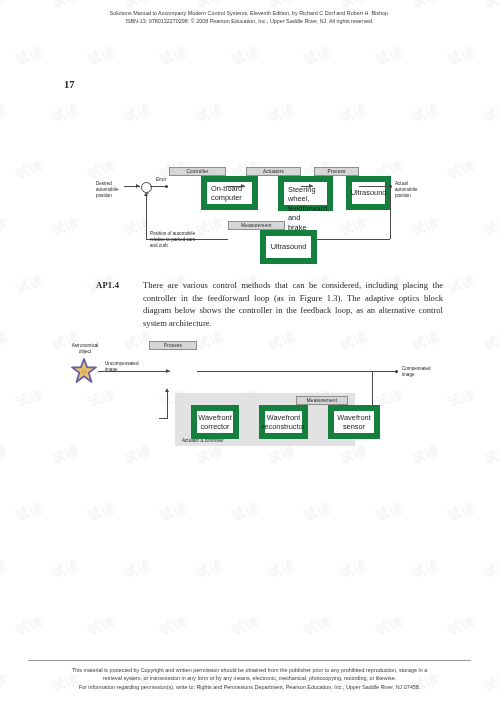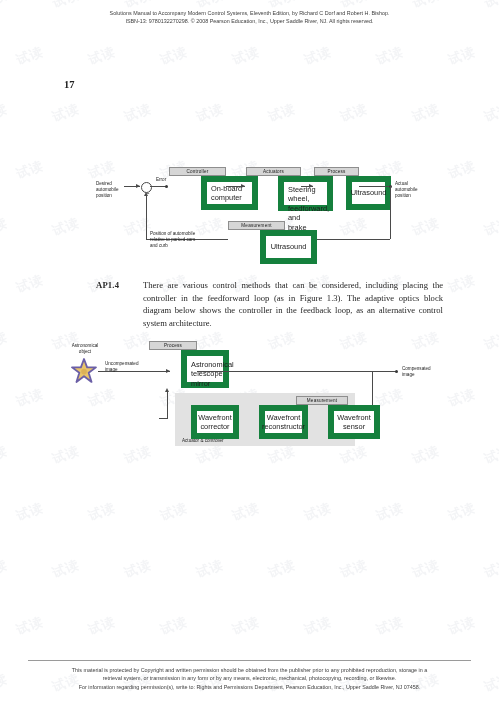--- a/index.html
+++ b/index.html
@@ -413,23 +413,20 @@
       </div>
       <div class="lbl" style="left:64px; top:343px; width:42px; text-align:center;">Astronomical
 object</div>
 
       <div class="ln-h" style="left:98px; top:371px; width:72px;"></div>
       <div class="arrow-r" style="left:166px; top:368.5px;"></div>
       <div class="lbl" style="left:105px; top:361px; width:55px;">Uncompensated
 image</div>
 
       <div class="blk-cap" style="left:149px; top:341px; width:48px; height:9px;">Process</div>
-      <div class="blk" style="left:149px; top:350px; width:48px; height:38px; white-space:pre-line; align-items:flex-start; padding-top:4px;">Astronomical
-telescope
-mirror</div>
 
       <div class="ln-h" style="left:197px; top:371px; width:200px;"></div>
       <div class="dot" style="left:395px; top:370px;"></div>
       <div class="lbl" style="left:402px; top:366px; width:48px;">Compensated
 image</div>
 
       <div class="ln-v" style="left:372px; top:371px; height:47px;"></div>
       <div class="ln-h" style="left:345px; top:418px; width:27px;"></div>
       <div class="arrow-l" style="left:341px; top:415.5px;"></div>
 

